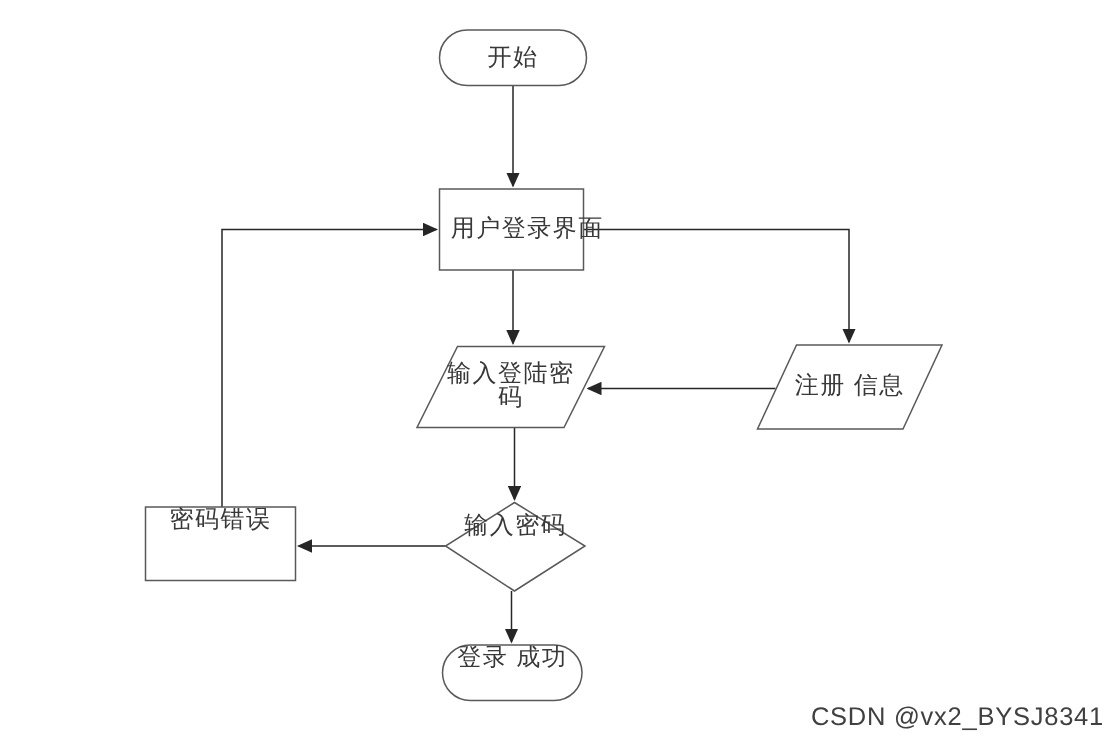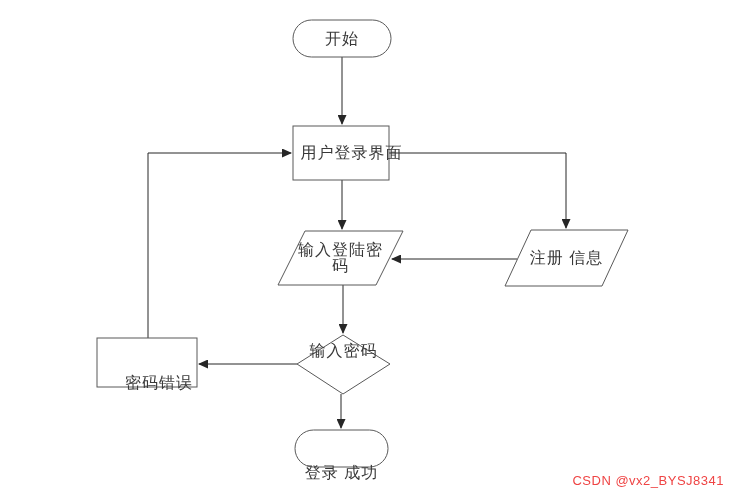--- a/index.html
+++ b/index.html
@@ -24,28 +24,28 @@
     letter-spacing: 1px;
     text-align: center;
     white-space: pre;
     pointer-events: none;
   }
   .lbl-start   { left: 293px; top: 20px;  width: 98px;  height: 37px; }
   .lbl-login   { left: 293px; top: 126px; width: 117px;  height: 54px; }
   .lbl-input   { left: 278px; top: 231px; width: 125px; height: 54px; }
   .lbl-register{ left: 505px; top: 230px; width: 123px; height: 56px; }
   .lbl-check   { left: 297px; top: 321px; width: 93px;  height: 59px; }
-  .lbl-error   { left: 97px;  top: 358px; width: 100px; height: 49px; padding-left: 12px; }
-  .lbl-success { left: 295px; top: 454px; width: 93px;  height: 37px; }
+  .lbl-error   { left: 97px;  top: 322px; width: 100px; height: 49px; }
+  .lbl-success { left: 295px; top: 420px; width: 93px;  height: 37px; }
   .watermark {
     position: absolute;
-    right: 20px;
+    right: 8px;
     bottom: 4px;
-    font-size: 13px;
-    color: #ef4444;
+    font-size: 17px;
+    color: #404040;
     letter-spacing: 0.5px;
   }
   .shape { fill: #ffffff; stroke: #595959; stroke-width: 1; }
   .edge  { fill: none; stroke: #262626; stroke-width: 1; }
 </style>
 </head>
 <body>
 
 <div class="canvas">
 

